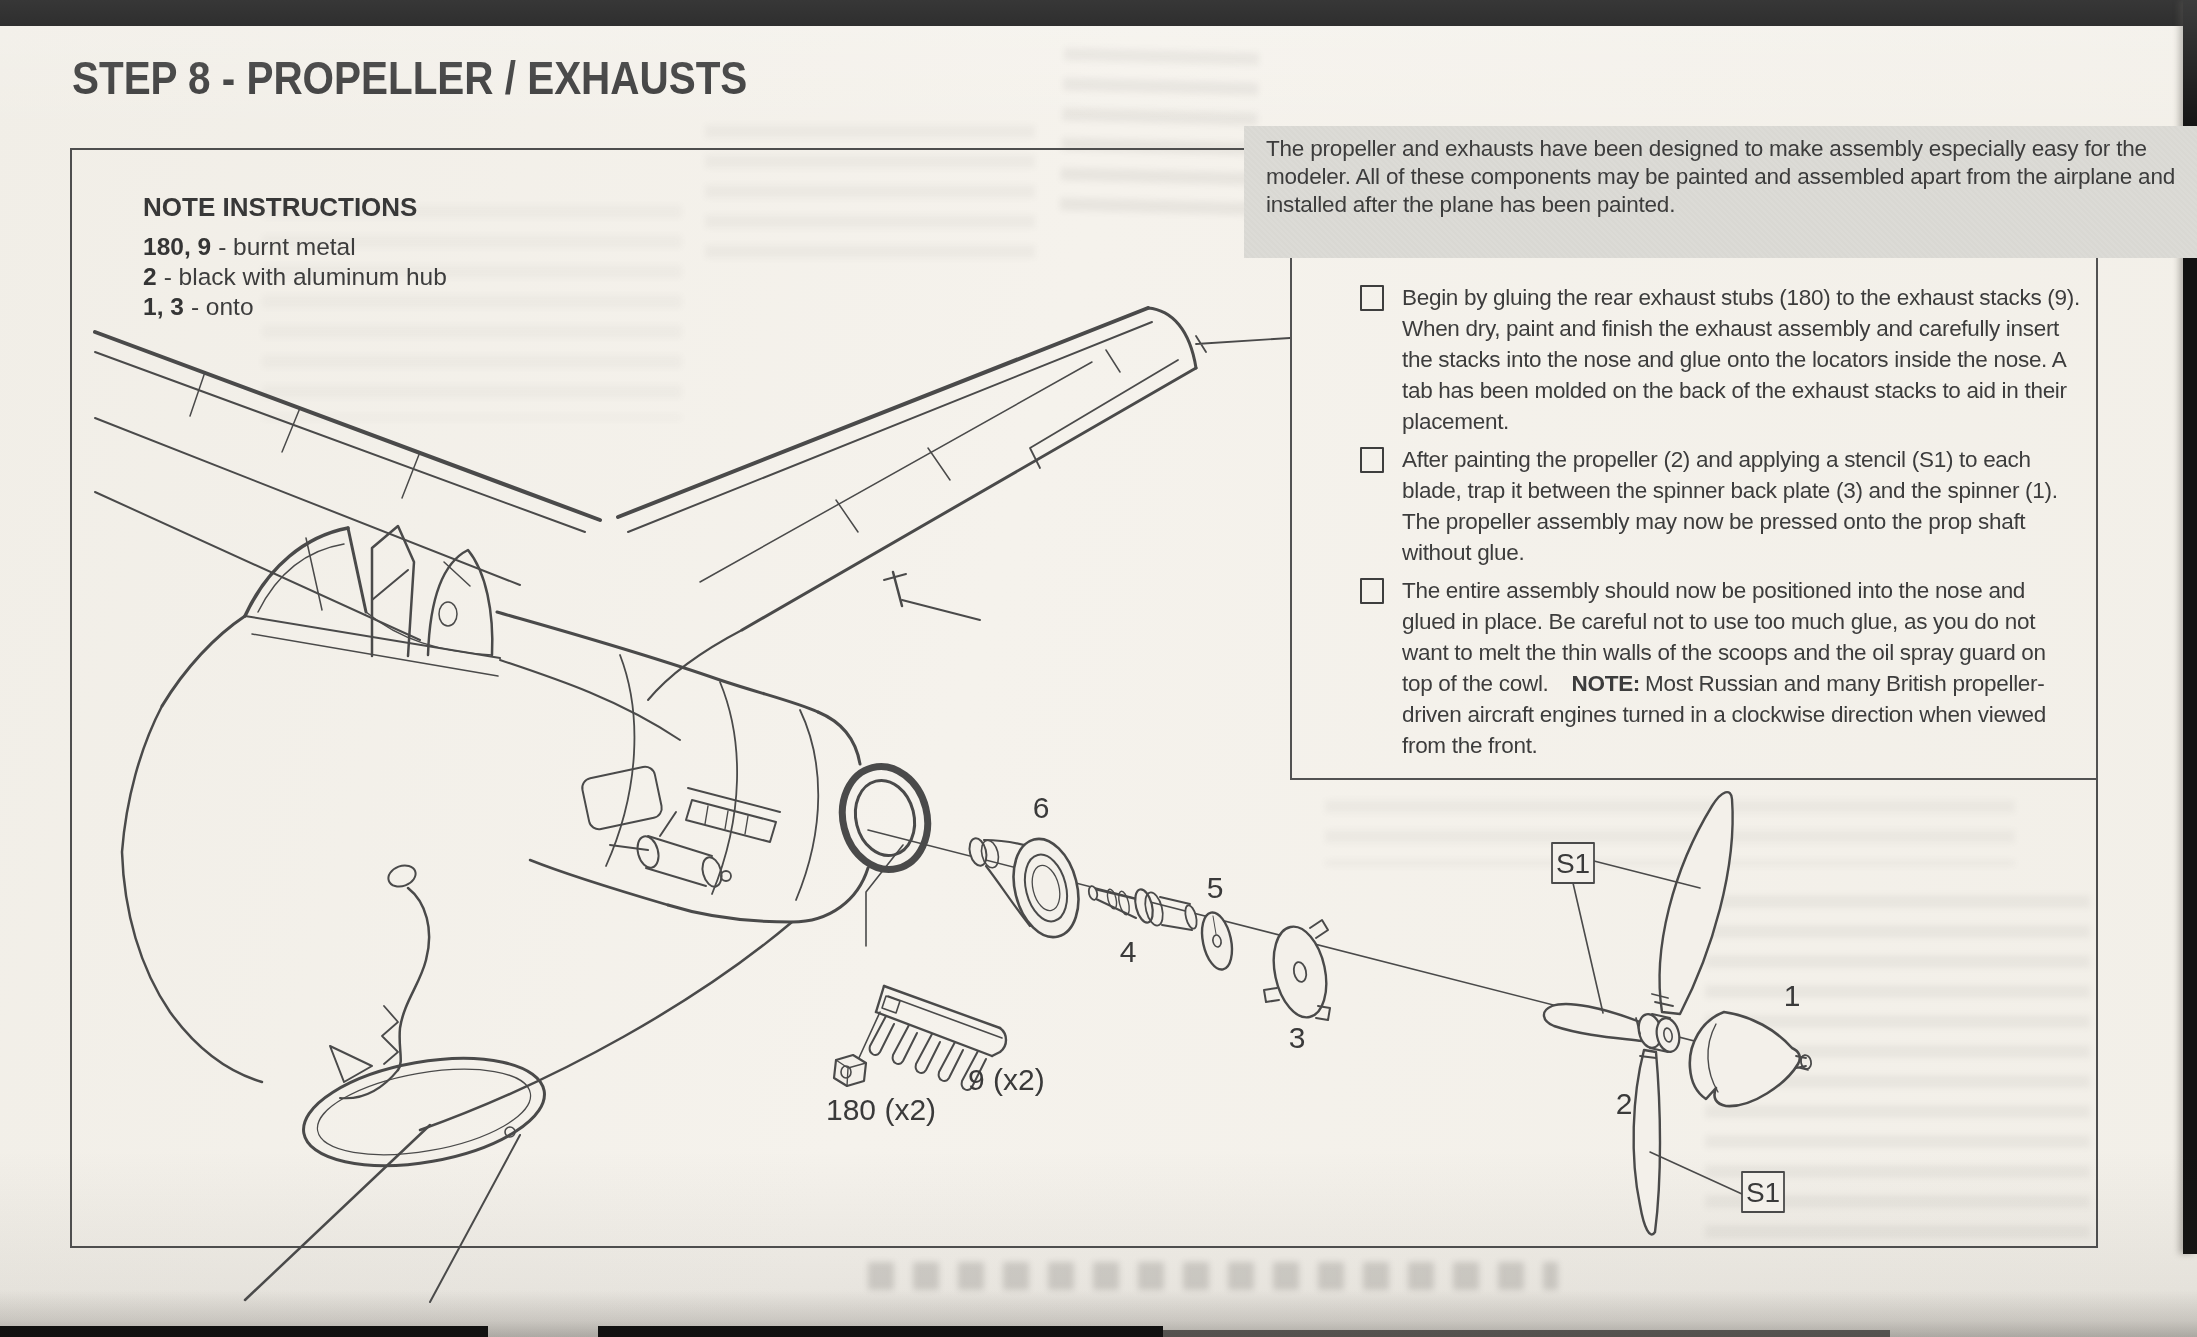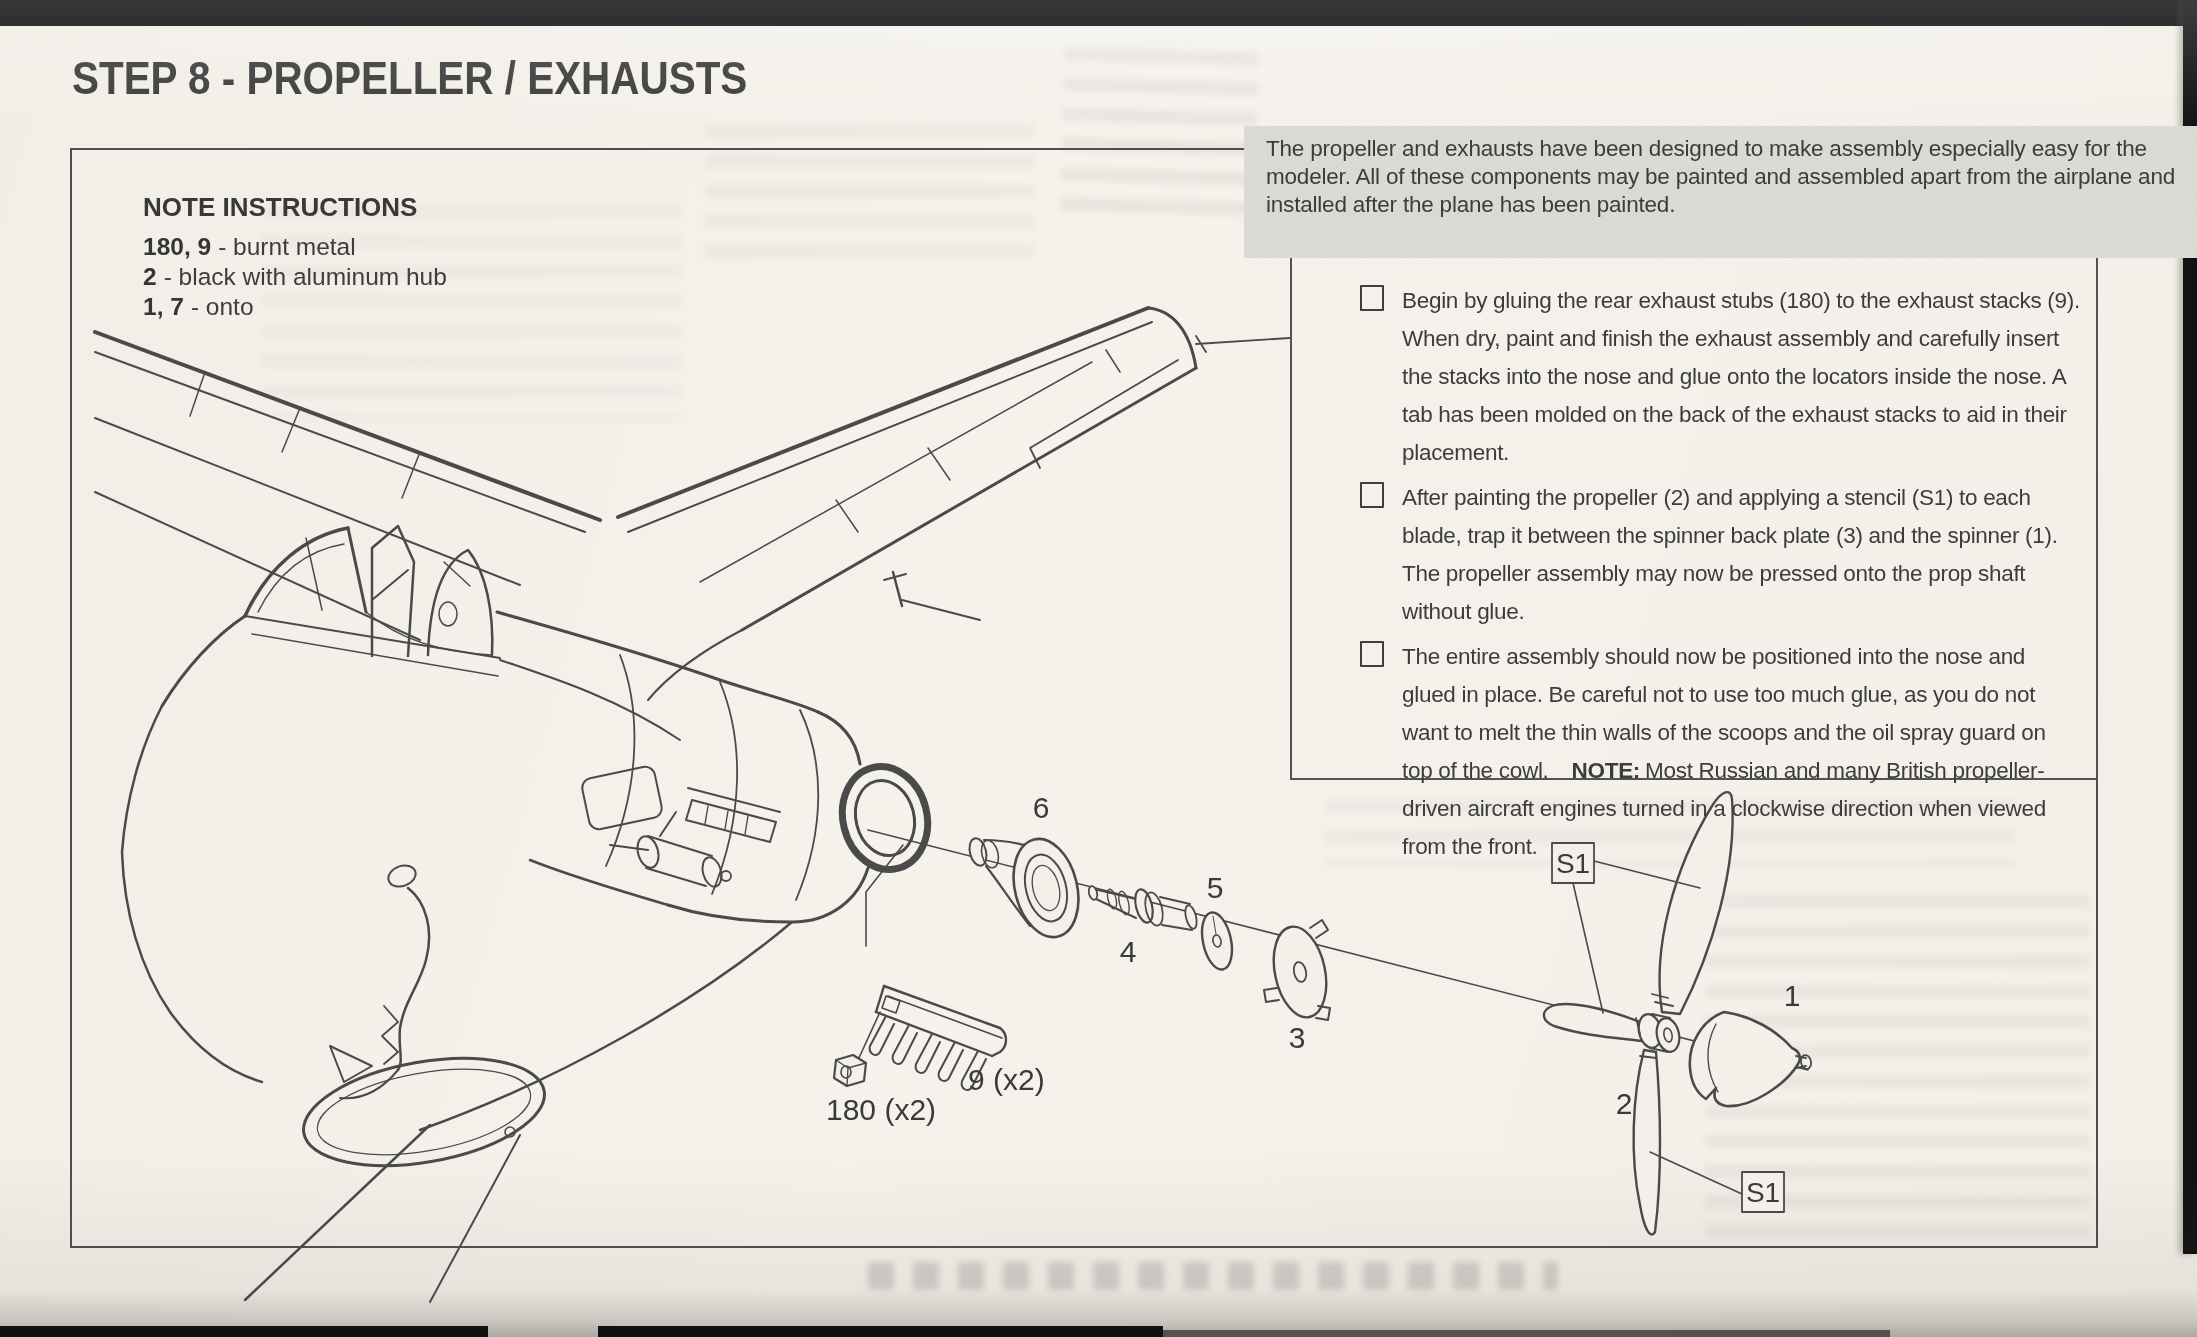--- a/index.html
+++ b/index.html
@@ -52,21 +52,21 @@
     background:#d9d8d3;
     background-image:repeating-linear-gradient(45deg, rgba(255,255,255,.07) 0 2px, rgba(0,0,0,0) 2px 4px);
     padding:9px 20px 11px 22px; font-size:22.5px; line-height:28px; letter-spacing:-.2px;
     color:#3c3c3c; z-index:5; }
 
   .steps-panel { position:absolute; left:1290px; top:250px; width:808px; height:530px; box-sizing:border-box;
     border:2px solid #525252; padding:30px 14px 0 68px; z-index:4; }
   .step { display:flex; margin-bottom:7px; }
   .checkbox { flex:none; width:20px; height:22px; border:2.6px solid #3e3e3e; border-radius:1px;
     margin-top:3px; margin-right:18px; background:transparent; }
-  .step-text { flex:1; font-size:22.5px; line-height:38px; letter-spacing:-.3px; color:#3c3c3c; }
+  .step-text { flex:1; font-size:22.5px; line-height:31px; letter-spacing:-.3px; color:#3c3c3c; }
   .note-label { }
   .note-label:not(:empty){ margin-left:23px; }
   .note-text:not(:empty){ margin-left:5px; }
 
   svg.art { position:absolute; left:0; top:0; z-index:2; pointer-events:none; }
   svg.art .ln   { fill:none; stroke:#4a4a4a; stroke-linecap:round; stroke-linejoin:round; }
   svg.art .fill { fill:#f3f0ea; stroke:#4a4a4a; stroke-linecap:round; stroke-linejoin:round; }
   svg.art text  { font-family:"Liberation Sans", sans-serif; font-size:30px; fill:#3a3a3a; stroke:none; }
   svg.art .s1t  { font-size:28px; }
 </style>
@@ -265,21 +265,21 @@
 
   <div class="paint">
     <div class="paint-heading">NOTE INSTRUCTIONS</div>
     <div class="paint-line">
       <b>180, 9</b><span class="rest">- burnt metal</span>
     </div>
     <div class="paint-line">
       <b>2</b><span class="rest">- black with aluminum hub</span>
     </div>
     <div class="paint-line">
-      <b>1, 7</b><span class="rest">- onto</span>
+      <b>1, 3</b><span class="rest">- onto</span>
     </div>
   </div>
 
   <div class="intro-box">The propeller and exhausts have been designed to make assembly especially easy for the modeler. All of these components may be painted and assembled apart from the airplane and installed after the plane has been painted.</div>
 
   <div class="steps-panel">
     <div class="step">
       <div class="checkbox"></div>
       <div class="step-text">
         <span>Begin by gluing the rear exhaust stubs (180) to the exhaust stacks (9). When dry, paint and finish the exhaust assembly and carefully insert the stacks into the nose and glue onto the locators inside the nose. A tab has been molded on the back of the exhaust stacks to aid in their placement.</span><b class="note-label"></b><span class="note-text"></span>

